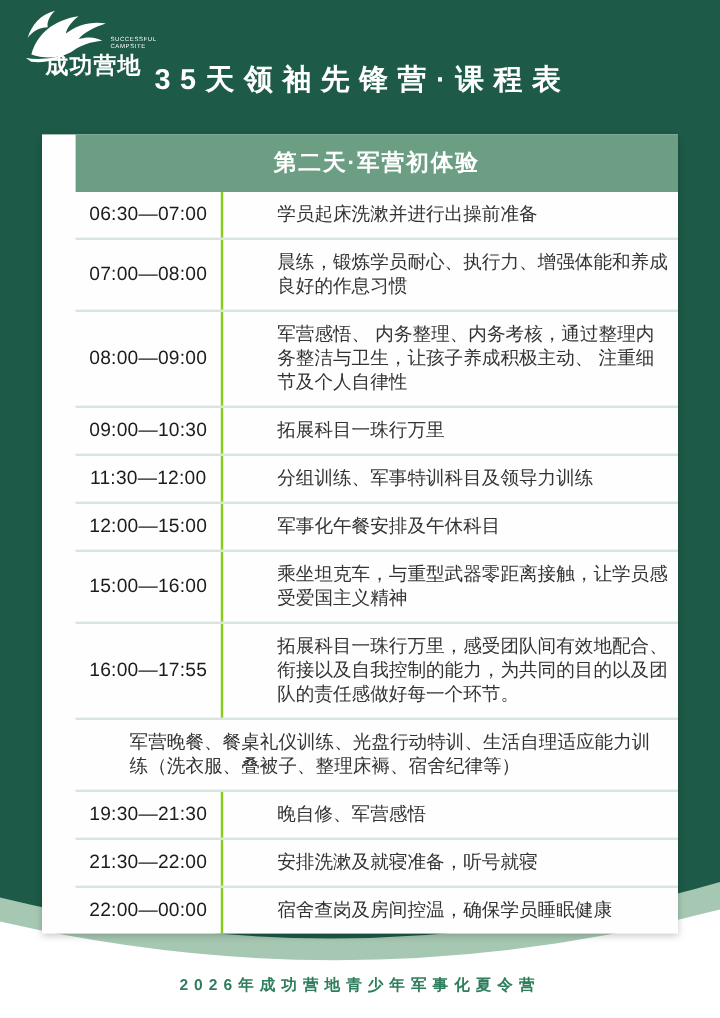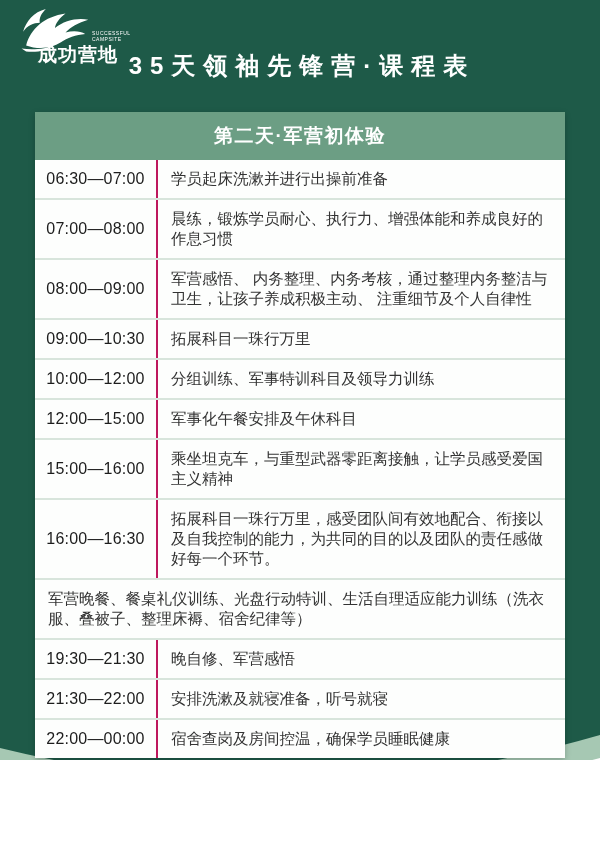--- a/index.html
+++ b/index.html
@@ -2,21 +2,21 @@
 <html style="--background-green: #1e5a48; --band-green: #6c9e84; --arc-light-green: #a6c8b3; --footer-green: #2e7d5c; --divider-green: #d8e5dc; --text-dark: #333333;"><head>
 <meta charset="utf-8">
 <style>
   * { margin: 0; padding: 0; box-sizing: border-box; }
   html, body { background: #ffffff; }
   body { font-family: "Liberation Sans", "DejaVu Sans", sans-serif; }
 
   .page {
     position: relative;
     width: 600px;
-    height: 760px;
+    height: 848px;
     overflow: hidden;
     background: #ffffff;
   }
 
   
   .bottom-swoosh {
     position: absolute;
     top: 0; left: 0;
     width: 600px; height: 848px;
     display: block;
@@ -56,20 +56,21 @@
     width: 550px;
   }
 
   
   .card {
     position: absolute;
     left: 35px; top: 112px;
     width: 530px;
     background: #fdfefd;
     box-shadow: 0 2px 6px rgba(0,0,0,0.22);
+    padding-left: 28px;
   }
   .day-header {
     background: var(--band-green, #6c9e84);
     color: #ffffff;
     text-align: center;
     font-size: 19px;
     font-weight: bold;
     letter-spacing: 1.5px;
     padding: 11px 0 11px 0;
   }
@@ -78,33 +79,34 @@
   .row:first-child { border-top: none; }
   .time-cell {
     flex: 0 0 123px;
     width: 123px;
     display: flex;
     align-items: center;
     justify-content: center;
     text-align: center;
     font-size: 16px;
     color: #1c1c1c;
-    border-right: 2px solid #be185d;
+    border-right: 2px solid #84cc16;
     padding: 9px 2px;
     letter-spacing: 0.2px;
   }
   .activity-cell {
     flex: 1;
     display: flex;
     align-items: center;
     font-size: 15.5px;
     line-height: 20px;
     color: #333333;
     padding: 9px 8px 9px 13px;
     text-align: left;
+    margin-left: 32px;
   }
 
   
   .footer-caption {
     position: absolute;
     left: 0; top: 812px;
     width: 100%;
     text-align: center;
     color: var(--footer-green, #2e7d5c);
     font-size: 13px;
@@ -152,36 +154,36 @@
     <div class="time-cell">08:00—09:00</div>
     <div class="activity-cell">军营感悟、 内务整理、内务考核，通过整理内务整洁与卫生，让孩子养成积极主动、 注重细节及个人自律性</div>
   </div>
 
   <div class="row">
     <div class="time-cell">09:00—10:30</div>
     <div class="activity-cell">拓展科目一珠行万里</div>
   </div>
 
   <div class="row">
-    <div class="time-cell">10:00—12:00</div>
+    <div class="time-cell">11:30—12:00</div>
     <div class="activity-cell">分组训练、军事特训科目及领导力训练</div>
   </div>
 
   <div class="row">
     <div class="time-cell">12:00—15:00</div>
     <div class="activity-cell">军事化午餐安排及午休科目</div>
   </div>
 
   <div class="row">
     <div class="time-cell">15:00—16:00</div>
     <div class="activity-cell">乘坐坦克车，与重型武器零距离接触，让学员感受爱国主义精神</div>
   </div>
 
   <div class="row">
-    <div class="time-cell">16:00—16:30</div>
+    <div class="time-cell">16:00—17:55</div>
     <div class="activity-cell">拓展科目一珠行万里，感受团队间有效地配合、衔接以及自我控制的能力，为共同的目的以及团队的责任感做好每一个环节。</div>
   </div>
 
   <div class="row">
     <div class="activity-cell">军营晚餐、餐桌礼仪训练、光盘行动特训、生活自理适应能力训练（洗衣服、叠被子、整理床褥、宿舍纪律等）</div>
   </div>
 
   <div class="row">
     <div class="time-cell">19:30—21:30</div>
     <div class="activity-cell">晚自修、军营感悟</div>

